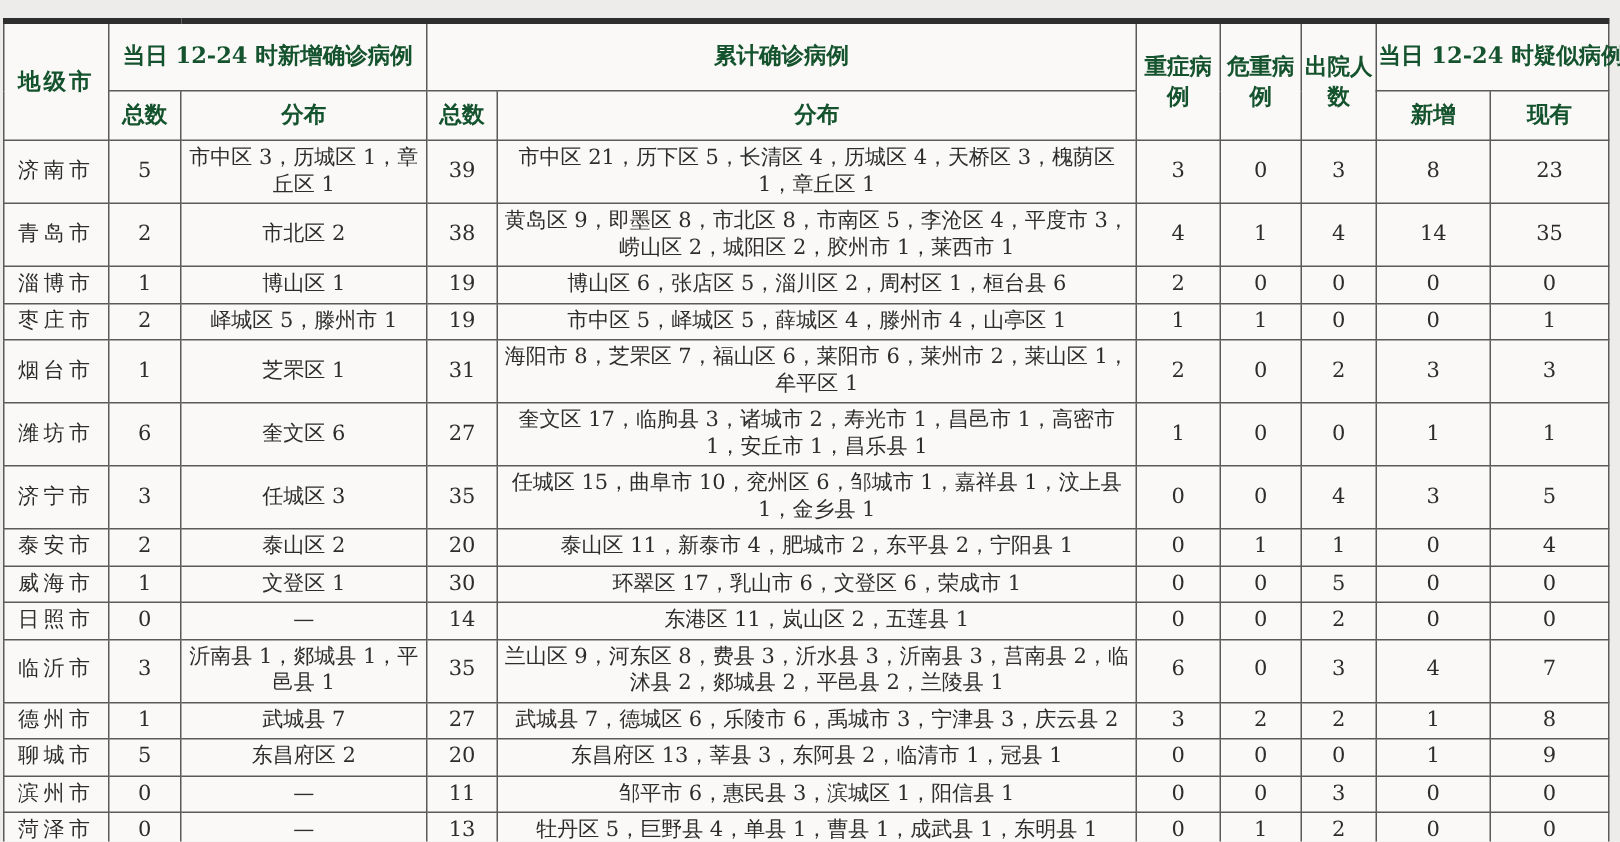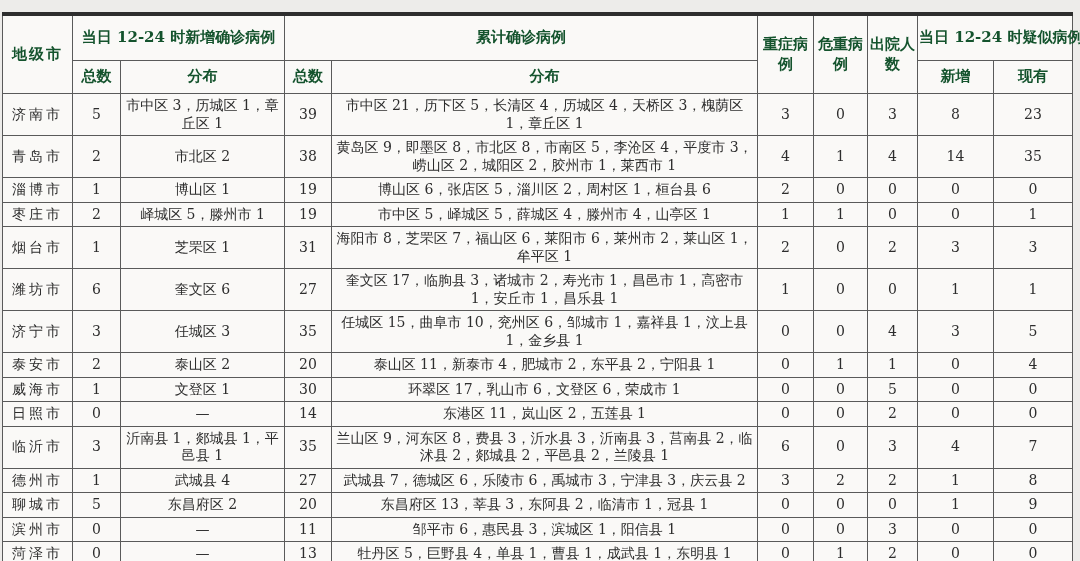--- a/index.html
+++ b/index.html
@@ -220,21 +220,21 @@
           <td class="dist">兰山区 9，河东区 8，费县 3，沂水县 3，沂南县 3，莒南县 2，临沭县 2，郯城县 2，平邑县 2，兰陵县 1</td>
           <td>6</td>
           <td>0</td>
           <td>3</td>
           <td>4</td>
           <td>7</td>
         </tr>
         <tr>
           <td class="city">德州市</td>
           <td>1</td>
-          <td class="dist">武城县 4</td>
+          <td class="dist">武城县 7</td>
           <td>27</td>
           <td class="dist">武城县 7，德城区 6，乐陵市 6，禹城市 3，宁津县 3，庆云县 2</td>
           <td>3</td>
           <td>2</td>
           <td>2</td>
           <td>1</td>
           <td>8</td>
         </tr>
         <tr>
           <td class="city">聊城市</td>

